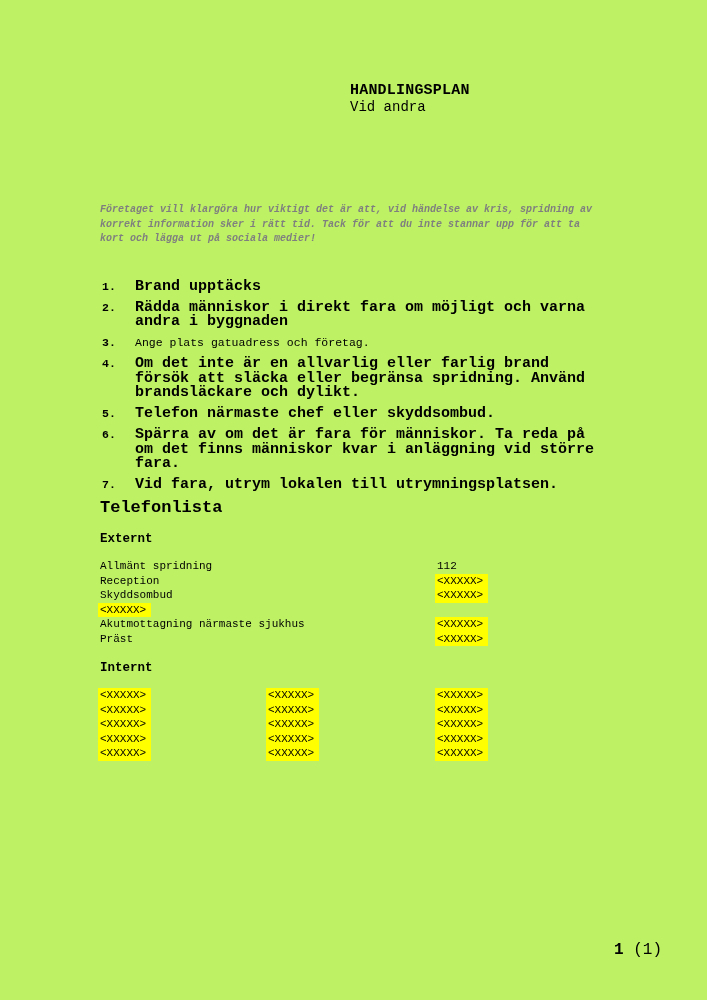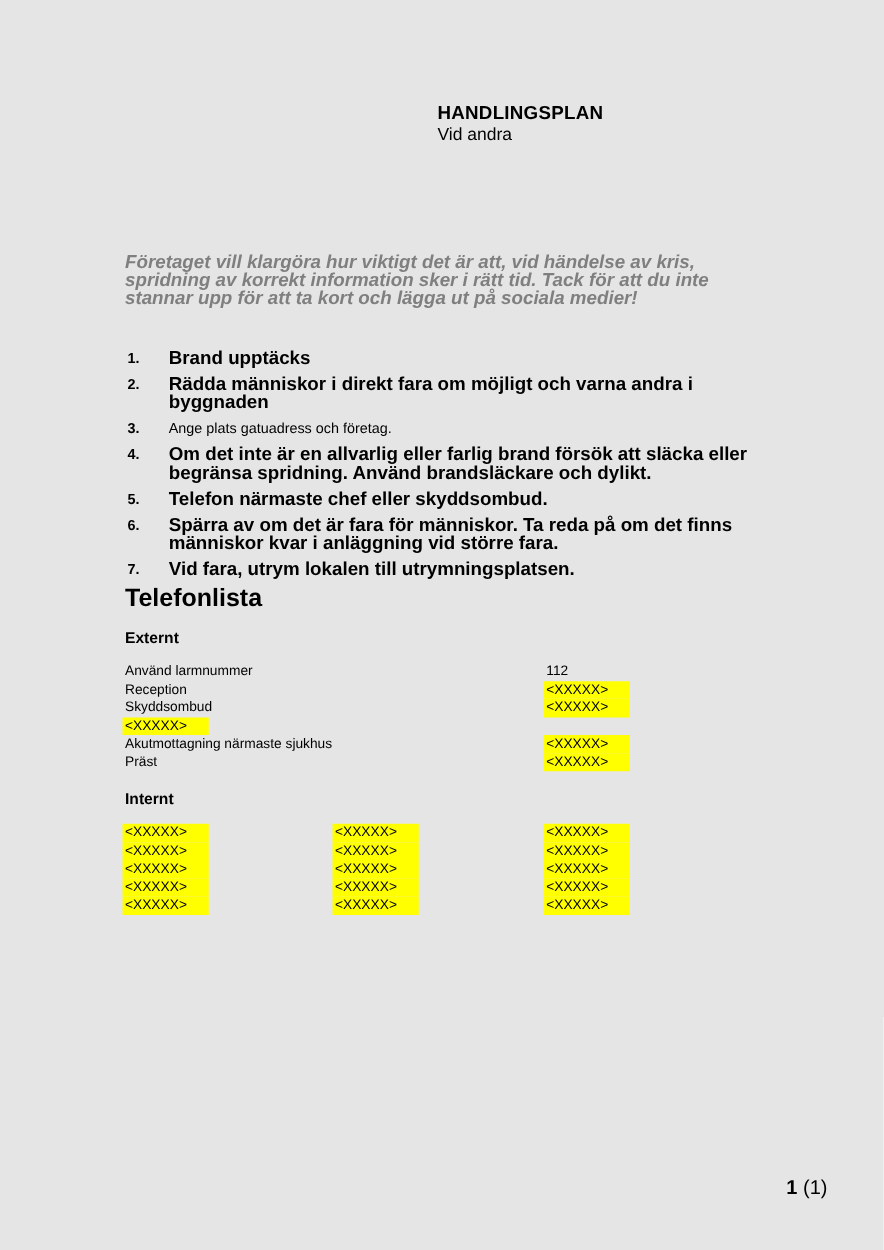--- a/index.html
+++ b/index.html
@@ -1,33 +1,33 @@
 <!DOCTYPE html>
 <html><head>
 <meta charset="utf-8">
 <style>
   html,body { margin:0; padding:0; background:#fff; }
   .page {
     position: relative;
     width: 707px;
     height: 1000px;
-    background: #e5e5e5;
-    font-family: Liberation Sans, sans-serif;
+    background: #bef264;
+    font-family: Liberation Mono, monospace;
     color: #000;
     overflow: hidden;
   }
   .content { padding: 82px 100px 0 100px; }
 
   .title-block { margin-left: 250px; }
   .doc-title { font-size: 15px; font-weight: bold; line-height: 17px; letter-spacing: 0.2px; }
   .doc-subtitle { font-size: 14px; line-height: 17px; }
 
   .intro {
     margin: 87px 0 0 0;
-    font-size: 15px;
+    font-size: 10px;
     line-height: 14.5px;
     font-weight: bold;
     font-style: italic;
     color: #7f7f7f;
     max-width: 507px;
   }
 
   .steps { margin-top: 33px; }
   .step { display: flex; margin-bottom: 6.5px; }
   .step-num {
@@ -35,32 +35,32 @@
     padding-left: 2px;
     box-sizing: border-box;
     font-size: 11.5px;
     line-height: 14.5px;
     font-weight: bold;
   }
   .step-body { flex: 1; max-width: 468px; }
   .step-text { font-size: 15px; line-height: 14.5px; font-weight: bold; }
   .step-note { font-size: 11.5px; line-height: 14.5px; font-weight: normal; }
 
-  .h-phone { font-size: 20px; font-weight: bold; line-height: 18px; }
+  .h-phone { font-size: 17px; font-weight: bold; line-height: 18px; }
   .h-sub { margin-top: 15px; font-size: 12.5px; font-weight: bold; line-height: 15px; }
 
   .extern-rows { margin-top: 12px; }
   .ext-row { display: flex; font-size: 11px; line-height: 14.5px; }
   .ext-label { flex: 0 0 337px; }
   .ext-value { flex: 1; }
 
   .hl {
     background: #ffff00;
     display: inline-block;
-    padding: 0 17px 0 2px;
+    padding: 0 5px 0 2px;
     margin-left: -2px;
   }
 
   .intern-table { margin-top: 12px; }
   .tbl-row { display: flex; font-size: 11px; line-height: 14.5px; }
   .tbl-row.head { font-size: 11.5px; font-weight: bold; margin-bottom: 1px; }
   .col-0 { flex: 0 0 168px; }
   .col-1 { flex: 0 0 169px; }
   .col-2 { flex: 1; }
 
@@ -130,21 +130,21 @@
             <div class="step-text">Vid fara, utrym lokalen till utrymningsplatsen.</div>
           </div>
         </div>
       </div>
 
     <div class="h-phone">Telefonlista</div>
 
     <div class="h-sub">Externt</div>
     <div class="extern-rows" id="extern-rows">
         <div class="ext-row">
-          <span class="ext-label">Använd larmnummer</span>
+          <span class="ext-label">Allmänt spridning</span>
           <span class="ext-value"><span>112</span></span>
         </div>
         <div class="ext-row">
           <span class="ext-label">Reception</span>
           <span class="ext-value"><span class="hl">&lt;XXXXX&gt;</span></span>
         </div>
         <div class="ext-row">
           <span class="ext-label">Skyddsombud</span>
           <span class="ext-value"><span class="hl">&lt;XXXXX&gt;</span></span>
         </div>

